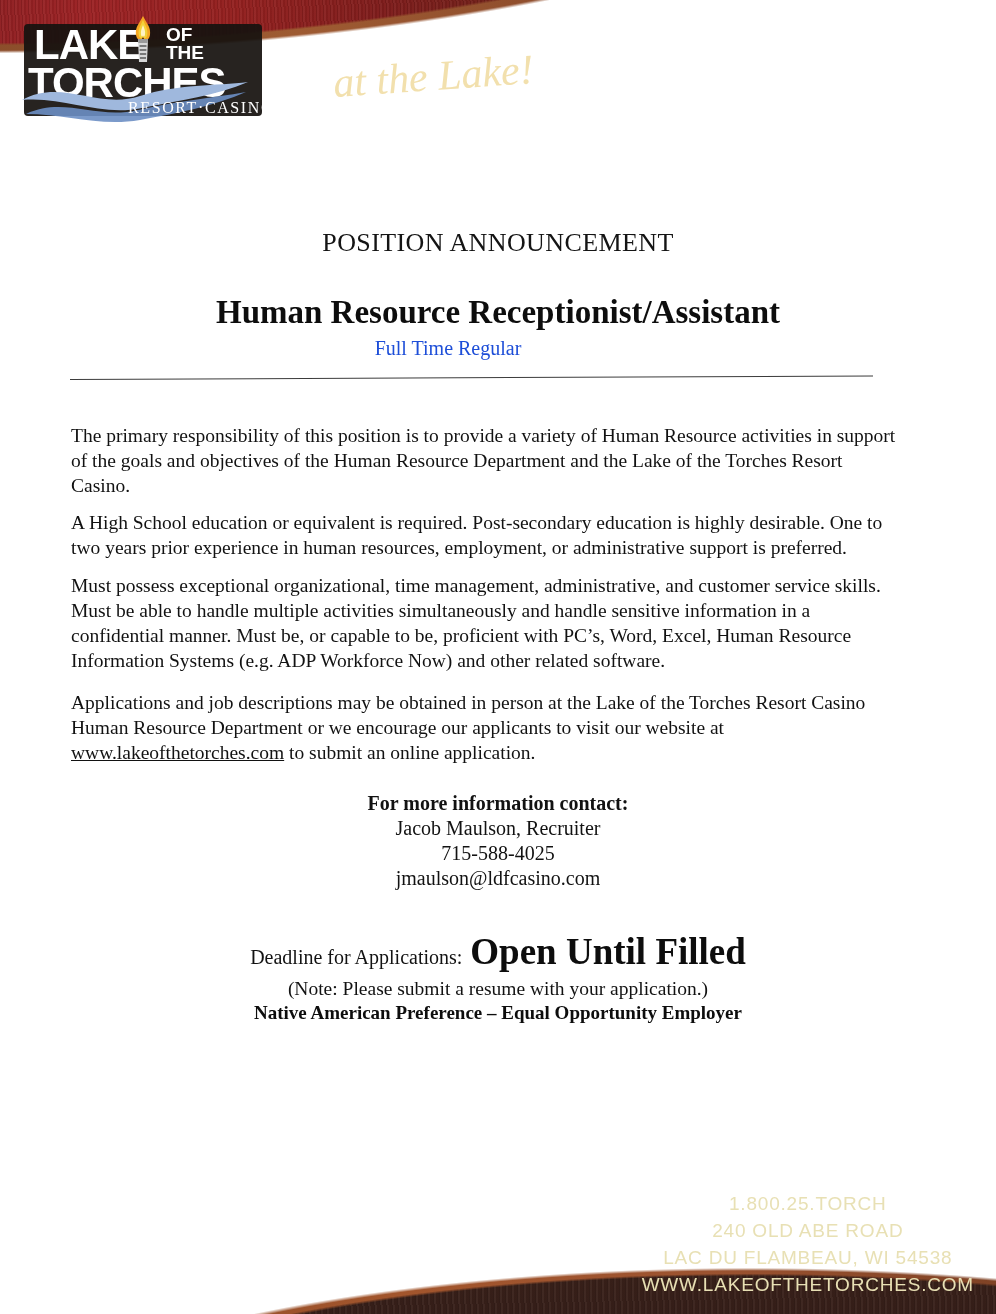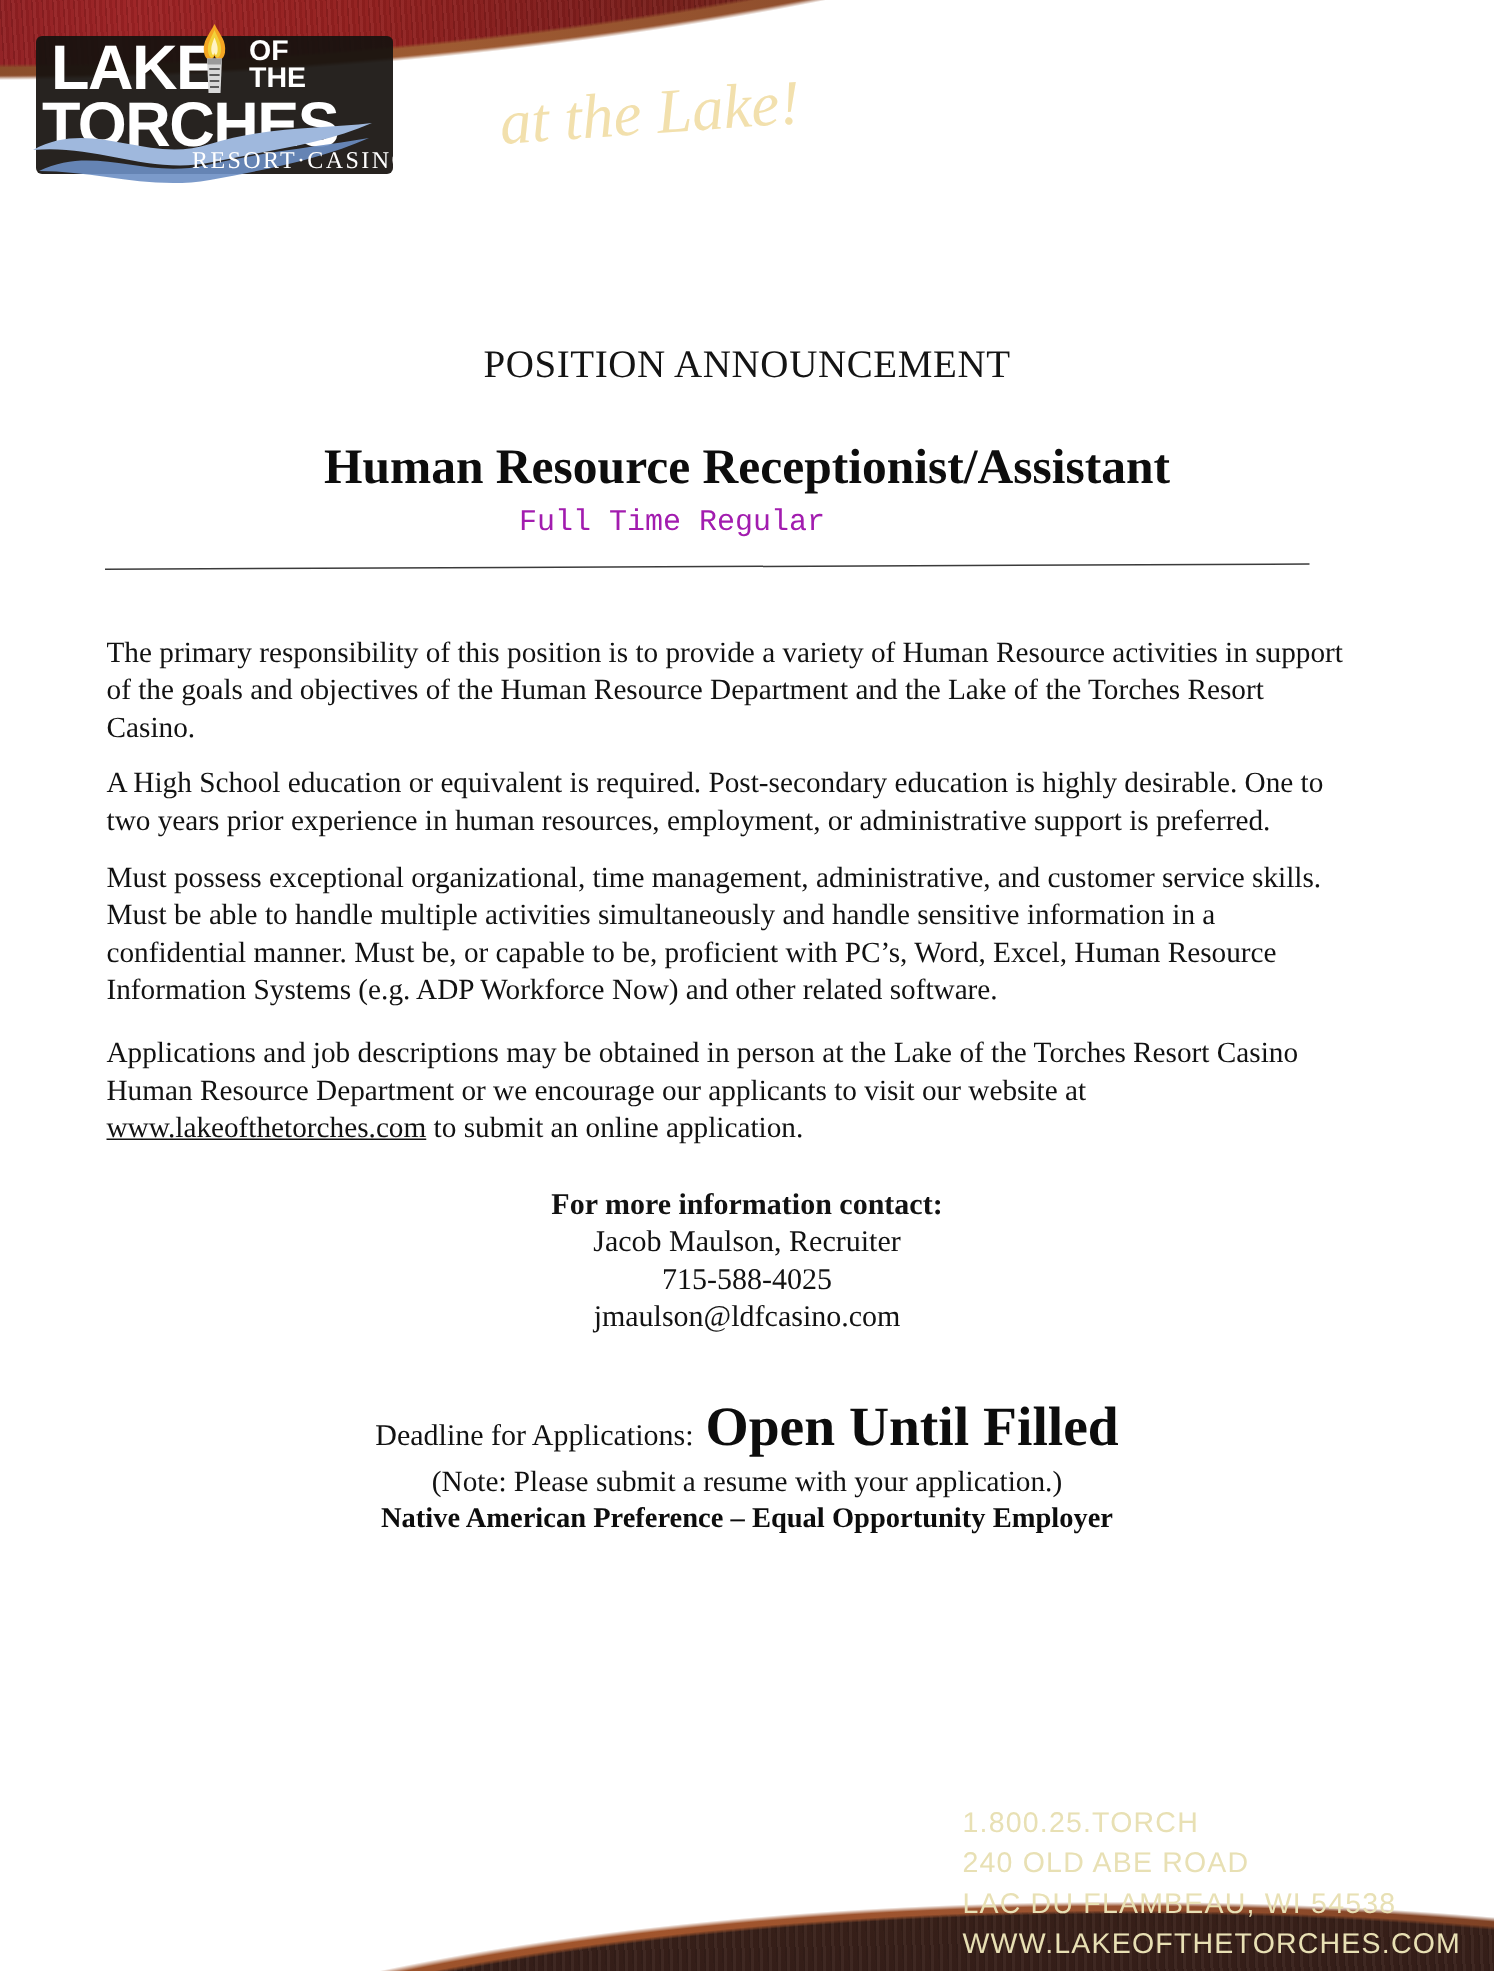--- a/index.html
+++ b/index.html
@@ -168,22 +168,21 @@
     font-size: 33px;
     font-weight: bold;
     color: #0d0d0d;
   }
   .doc-subtitle {
     position: absolute;
     left: 0; top: 337px;
     width: 896px;
     text-align: center;
     font-size: 20px;
-    color: #a21caf;
-    font-family: Liberation Mono, monospace;
+    color: #1d4ed8;
   }
   .rule {
     position: absolute;
     left: 70px; top: 379px;
     width: 803px;
     height: 1px;
     background: #3b3b3b;
     transform: rotate(-0.25deg);
     transform-origin: 0 0;
   }
@@ -284,22 +283,22 @@
     left: -20px; top: 10px;
     width: 1040px;
     height: 260px;
     background: linear-gradient(90deg, #8d4a28 0%, #a2552c 40%, #9c5330 70%, #7d4124 100%);
     -webkit-mask-image: radial-gradient(115% 118% at 74% 132%, transparent 62.3%, #000 63.1%, #000 64%, transparent 65%);
     mask-image: radial-gradient(115% 118% at 74% 132%, transparent 62.3%, #000 63.1%, #000 64%, transparent 65%);
   }
   .footer-contact {
     position: absolute;
     right: 22px;
-    bottom: 4px;
-    text-align: left;
+    bottom: 16px;
+    text-align: center;
     font-family: "Liberation Sans", sans-serif;
     font-size: 19px;
     line-height: 27px;
     letter-spacing: 0.8px;
     color: #e8e0b4;
     z-index: 4;
   }
 </style>
 </head>
 <body>

